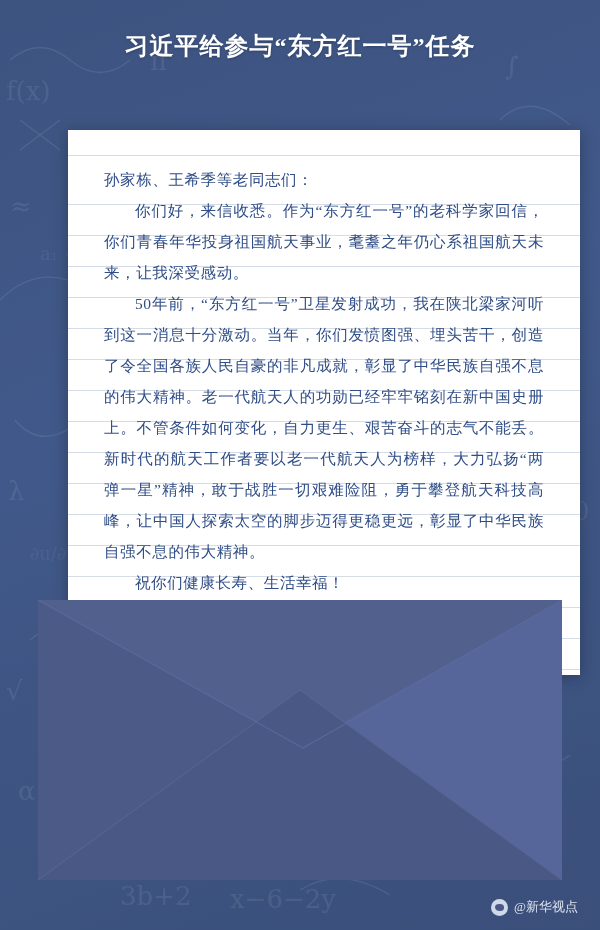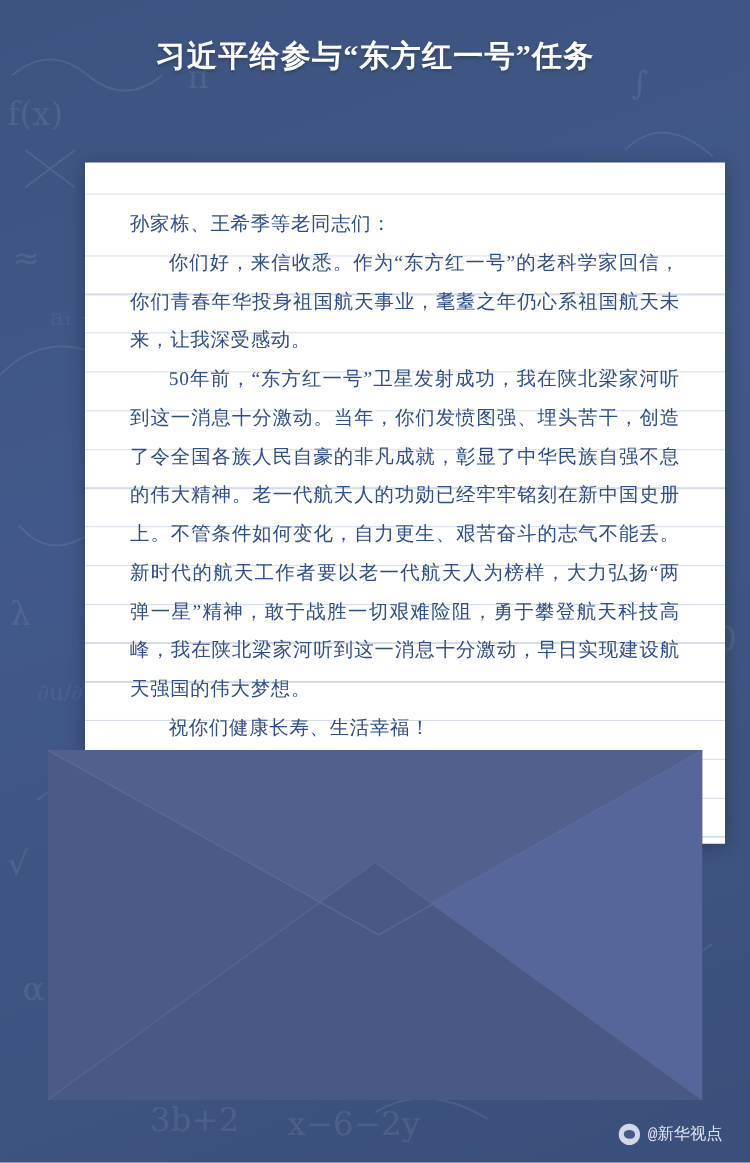--- a/index.html
+++ b/index.html
@@ -158,21 +158,21 @@
   
   .footer {
     position: absolute;
     right: 22px;
     bottom: 14px;
     display: flex;
     align-items: center;
     gap: 6px;
     color: #e8ecf6;
     font-size: 13px;
-    font-family: Liberation Mono, monospace;
+    font-family: Liberation Serif, serif;
     opacity: 0.95;
     margin-top: 39px;
   }
   .weibo-icon {
     display: inline-block;
     width: 17px;
     height: 17px;
     border-radius: 50%;
     background: #d9e0ef;
     position: relative;
@@ -234,21 +234,21 @@
   <div class="title-block">
     <span class="line">习近平给参与“东方红一号”任务</span>
   </div>
 
   <div class="letter">
     <div class="rules"></div>
     <div class="letter-inner">
       <div class="letter-text">
         <p class="salutation">孙家栋、王希季等老同志们：</p>
         <p class="indent">你们好，来信收悉。作为“东方红一号”的老科学家回信，你们青春年华投身祖国航天事业，耄耋之年仍心系祖国航天未来，让我深受感动。</p>
-        <p class="indent">50年前，“东方红一号”卫星发射成功，我在陕北梁家河听到这一消息十分激动。当年，你们发愤图强、埋头苦干，创造了令全国各族人民自豪的非凡成就，彰显了中华民族自强不息的伟大精神。老一代航天人的功勋已经牢牢铭刻在新中国史册上。不管条件如何变化，自力更生、艰苦奋斗的志气不能丢。新时代的航天工作者要以老一代航天人为榜样，大力弘扬“两弹一星”精神，敢于战胜一切艰难险阻，勇于攀登航天科技高峰，我在陕北梁家河听到这一消息十分激动，早日实现建设航天强国的伟大梦想。</p>
+        <p class="indent">50年前，“东方红一号”卫星发射成功，我在陕北梁家河听到这一消息十分激动。当年，你们发愤图强、埋头苦干，创造了令全国各族人民自豪的非凡成就，彰显了中华民族自强不息的伟大精神。老一代航天人的功勋已经牢牢铭刻在新中国史册上。不管条件如何变化，自力更生、艰苦奋斗的志气不能丢。新时代的航天工作者要以老一代航天人为榜样，大力弘扬“两弹一星”精神，敢于战胜一切艰难险阻，勇于攀登航天科技高峰，让中国人探索太空的脚步迈得更稳更远，彰显了中华民族自强不息的伟大精神。</p>
         <p class="indent">祝你们健康长寿、生活幸福！</p>
       </div>
       <div class="sign-name">习近平</div>
 
     </div>
   </div>
 
   <div class="envelope">
     <div class="env-body"></div>
     <div class="env-flap-left"></div>

